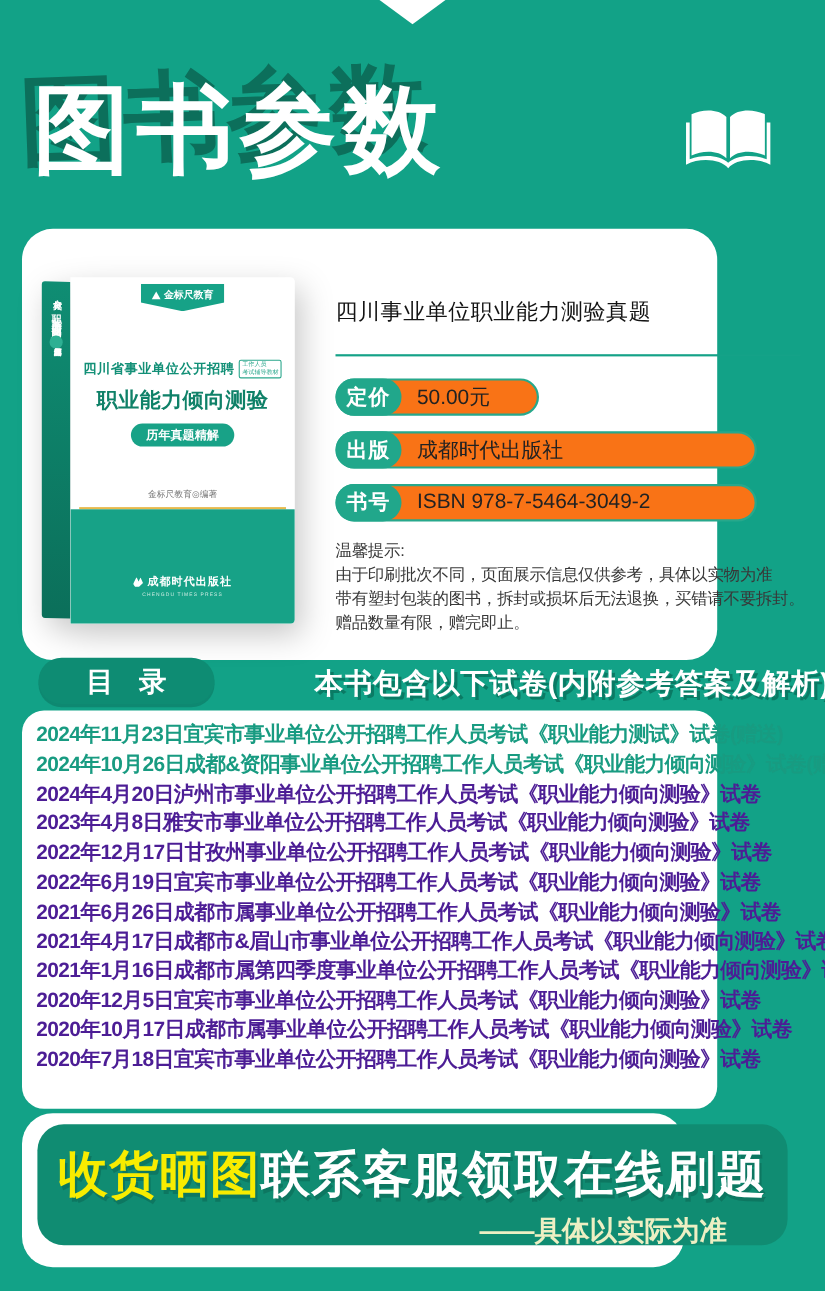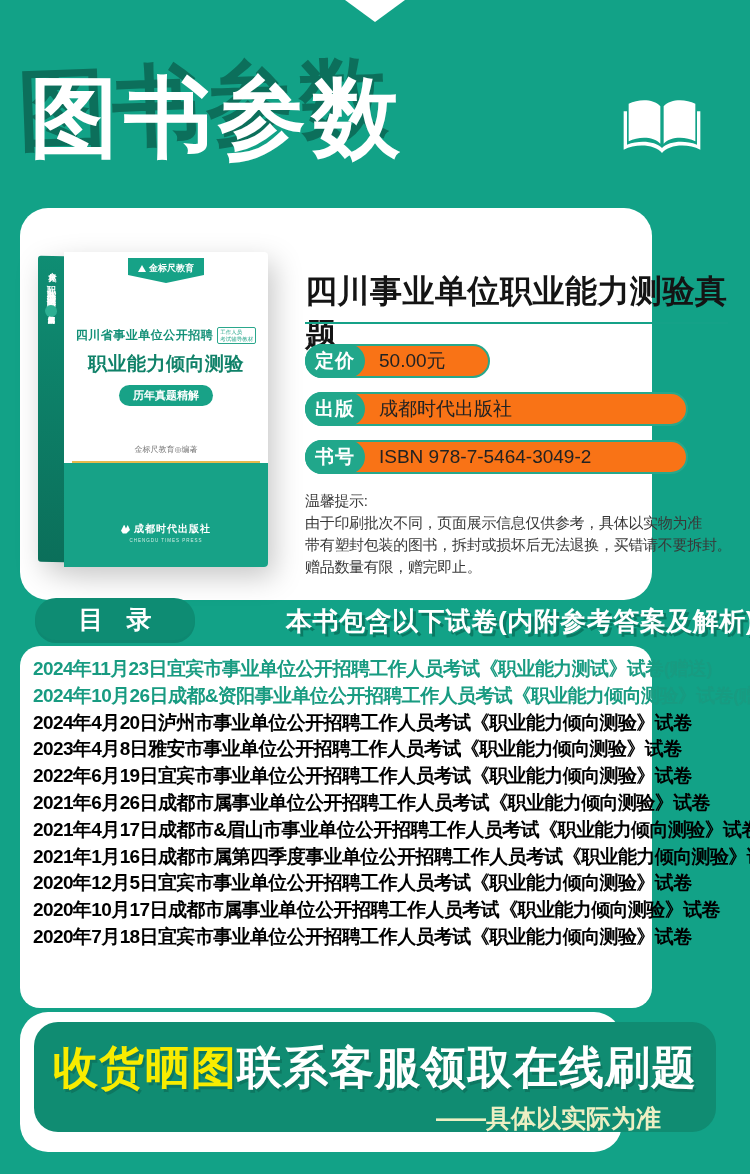--- a/index.html
+++ b/index.html
@@ -50,21 +50,21 @@
   .gold-line{margin-top:6px;width:92%;height:2px;background:#E7BA4D;}
   .cover-bottom{width:100%;flex:1;background:#17A287;display:flex;flex-direction:column;
     align-items:center;justify-content:flex-end;padding-bottom:24px;}
   .pub-logo{display:flex;align-items:center;gap:4px;}
   .pub-mark{width:9px;height:9px;background:#fff;clip-path:polygon(0 70%,35% 0,55% 45%,75% 5%,100% 60%,60% 100%,20% 100%);}
   .pub-name{color:#fff;font-size:10px;font-weight:900;letter-spacing:1px;}
   .pub-en{color:#CFEDE4;font-size:4.5px;letter-spacing:1px;margin-top:2px;}
 
   
   .product-title{position:absolute;left:285px;top:62px;margin:0;width:425px;
-    font-size:32px;font-weight:700;color:#141414;letter-spacing:.5px;}
+    font-size:20px;font-weight:400;color:#141414;letter-spacing:.5px;}
   .divider{position:absolute;left:285px;top:114px;width:423px;height:2px;background:#15A288;}
   .field-row{position:absolute;left:285px;height:34px;border:2px solid #27A88C;border-radius:999px;
     background:#f97316;display:flex;align-items:center;box-sizing:border-box;}
   .field-row.r1{top:136px;width:185px;}
   .field-row.r2{top:184px;width:383px;}
   .field-row.r3{top:232px;width:383px;}
   .field-label{position:absolute;left:-2px;top:-2px;height:34px;min-width:60px;background:#21A78B;color:#fff;
     font-size:19px;font-weight:bold;border-radius:999px;display:flex;align-items:center;justify-content:center;
     padding:0 8px;box-sizing:border-box;letter-spacing:1px;}
   .field-value{margin-left:72px;font-size:19px;color:#222;white-space:nowrap;text-align:right;}
@@ -73,21 +73,21 @@
 
   
   .toc-pill{position:absolute;left:35px;top:598px;width:160px;height:42px;background:#0E8C73;border-radius:22px;
     color:#fff;font-size:25px;font-weight:900;letter-spacing:8px;display:flex;align-items:center;justify-content:center;
     padding-left:8px;box-sizing:border-box;box-shadow:0 3px 0 rgba(8,90,73,.35);}
   .toc-heading{position:absolute;left:286px;top:604px;font-size:26px;font-weight:800;color:#ffffff;
     text-shadow:3px 3px 0 #0A7A64;letter-spacing:.5px;white-space:nowrap;}
 
   
   .toc-list{padding:10px 0 0 13px;}
-  .toc-item{font-size:19px;font-weight:600;line-height:26.8px;color:#000000;white-space:nowrap;letter-spacing:-.6px;}
+  .toc-item{font-size:19px;font-weight:600;line-height:26.8px;color:#4c1d95;white-space:nowrap;letter-spacing:-.6px;}
   .toc-item.hl{color:#189B81;}
 
   
   .footer-card{position:absolute;left:20px;top:1012px;width:602px;height:140px;background:#ffffff;border-radius:28px;}
   .footer-banner{position:absolute;left:14px;top:10px;width:682px;height:110px;background:#108C72;border-radius:24px;
     box-sizing:border-box;padding-top:16px;}
   .banner-line{text-align:center;font-size:45px;font-weight:900;color:#ffffff;letter-spacing:1px;
     text-shadow:2px 3px 0 rgba(8,80,65,.35);white-space:nowrap;}
   .banner-line .hl{color:#F8EC00;}
   .banner-note{text-align:right;padding-right:55px;margin-top:4px;font-size:25px;font-weight:bold;color:#EDEFC3;}
@@ -169,20 +169,21 @@
 
   <div class="toc-pill">目 录</div>
   <div class="toc-heading">本书包含以下试卷(内附参考答案及解析)</div>
 
   <section class="card card-list">
     <div class="toc-list">
         <div class="toc-item hl">2024年11月23日宜宾市事业单位公开招聘工作人员考试《职业能力测试》试卷(赠送)</div>
         <div class="toc-item hl">2024年10月26日成都&amp;资阳事业单位公开招聘工作人员考试《职业能力倾向测验》试卷(赠送)</div>
         <div class="toc-item">2024年4月20日泸州市事业单位公开招聘工作人员考试《职业能力倾向测验》试卷</div>
         <div class="toc-item">2023年4月8日雅安市事业单位公开招聘工作人员考试《职业能力倾向测验》试卷</div>
+        <div class="toc-item">2022年12月17日甘孜州事业单位公开招聘工作人员考试《职业能力倾向测验》试卷</div>
         <div class="toc-item">2022年6月19日宜宾市事业单位公开招聘工作人员考试《职业能力倾向测验》试卷</div>
         <div class="toc-item">2021年6月26日成都市属事业单位公开招聘工作人员考试《职业能力倾向测验》试卷</div>
         <div class="toc-item">2021年4月17日成都市&amp;眉山市事业单位公开招聘工作人员考试《职业能力倾向测验》试卷</div>
         <div class="toc-item">2021年1月16日成都市属第四季度事业单位公开招聘工作人员考试《职业能力倾向测验》试卷</div>
         <div class="toc-item">2020年12月5日宜宾市事业单位公开招聘工作人员考试《职业能力倾向测验》试卷</div>
         <div class="toc-item">2020年10月17日成都市属事业单位公开招聘工作人员考试《职业能力倾向测验》试卷</div>
         <div class="toc-item">2020年7月18日宜宾市事业单位公开招聘工作人员考试《职业能力倾向测验》试卷</div>
       </div>
   </section>
 

